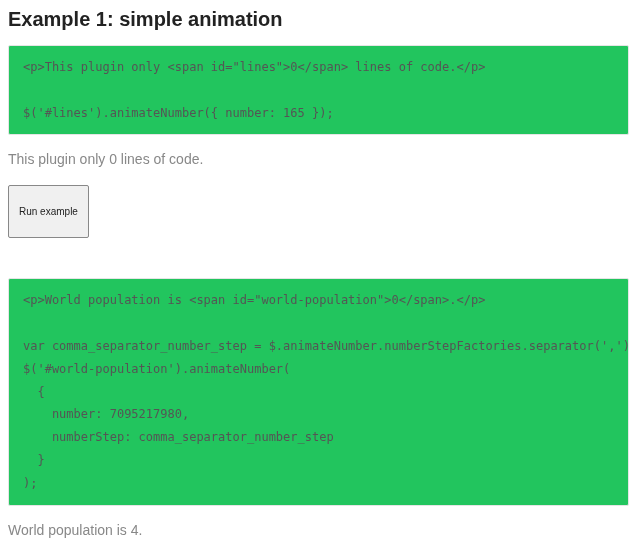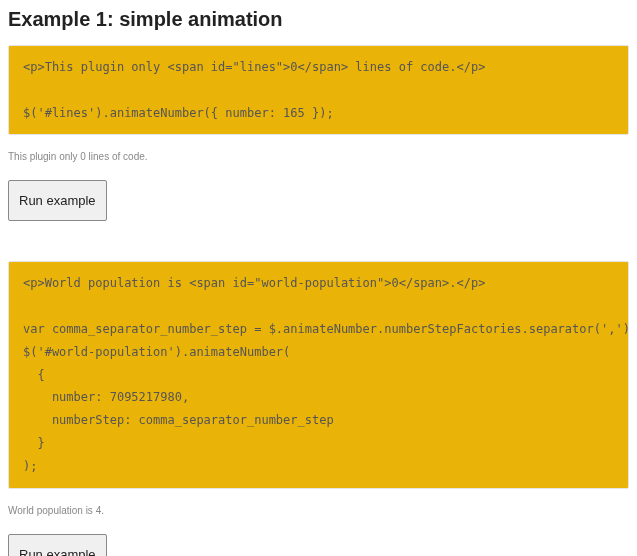--- a/index.html
+++ b/index.html
@@ -15,41 +15,41 @@
     .section {
       margin-bottom: 40px;
     }
     .heading {
       font-size: 20px;
       font-weight: 600;
       color: #222;
       margin: 0 0 14px 0;
     }
     .code-block {
-      background: #eab308;
+      background: #22c55e;
       border: 1px solid #e5e5e5;
       border-radius: 2px;
       padding: 10px 14px;
       font-family: Consolas, Monaco, "Andale Mono", monospace;
       font-size: 12px;
       line-height: 1.9;
       color: #555;
       white-space: pre;
       overflow: hidden;
       margin-bottom: 16px;
     }
     .result-text {
       color: #888;
-      font-size: 10px;
+      font-size: 14px;
       margin: 16px 0 18px 0;
     }
     .run-btn {
       font-family: inherit;
-      font-size: 13px;
-      padding: 12px 10px;
+      font-size: 10px;
+      padding: 20px 10px;
       background: #f0f0f0;
       border: 1px solid #888;
       border-radius: 2px;
       cursor: pointer;
       color: #222;
     }
   </style>
 </head>
 <body>
 

